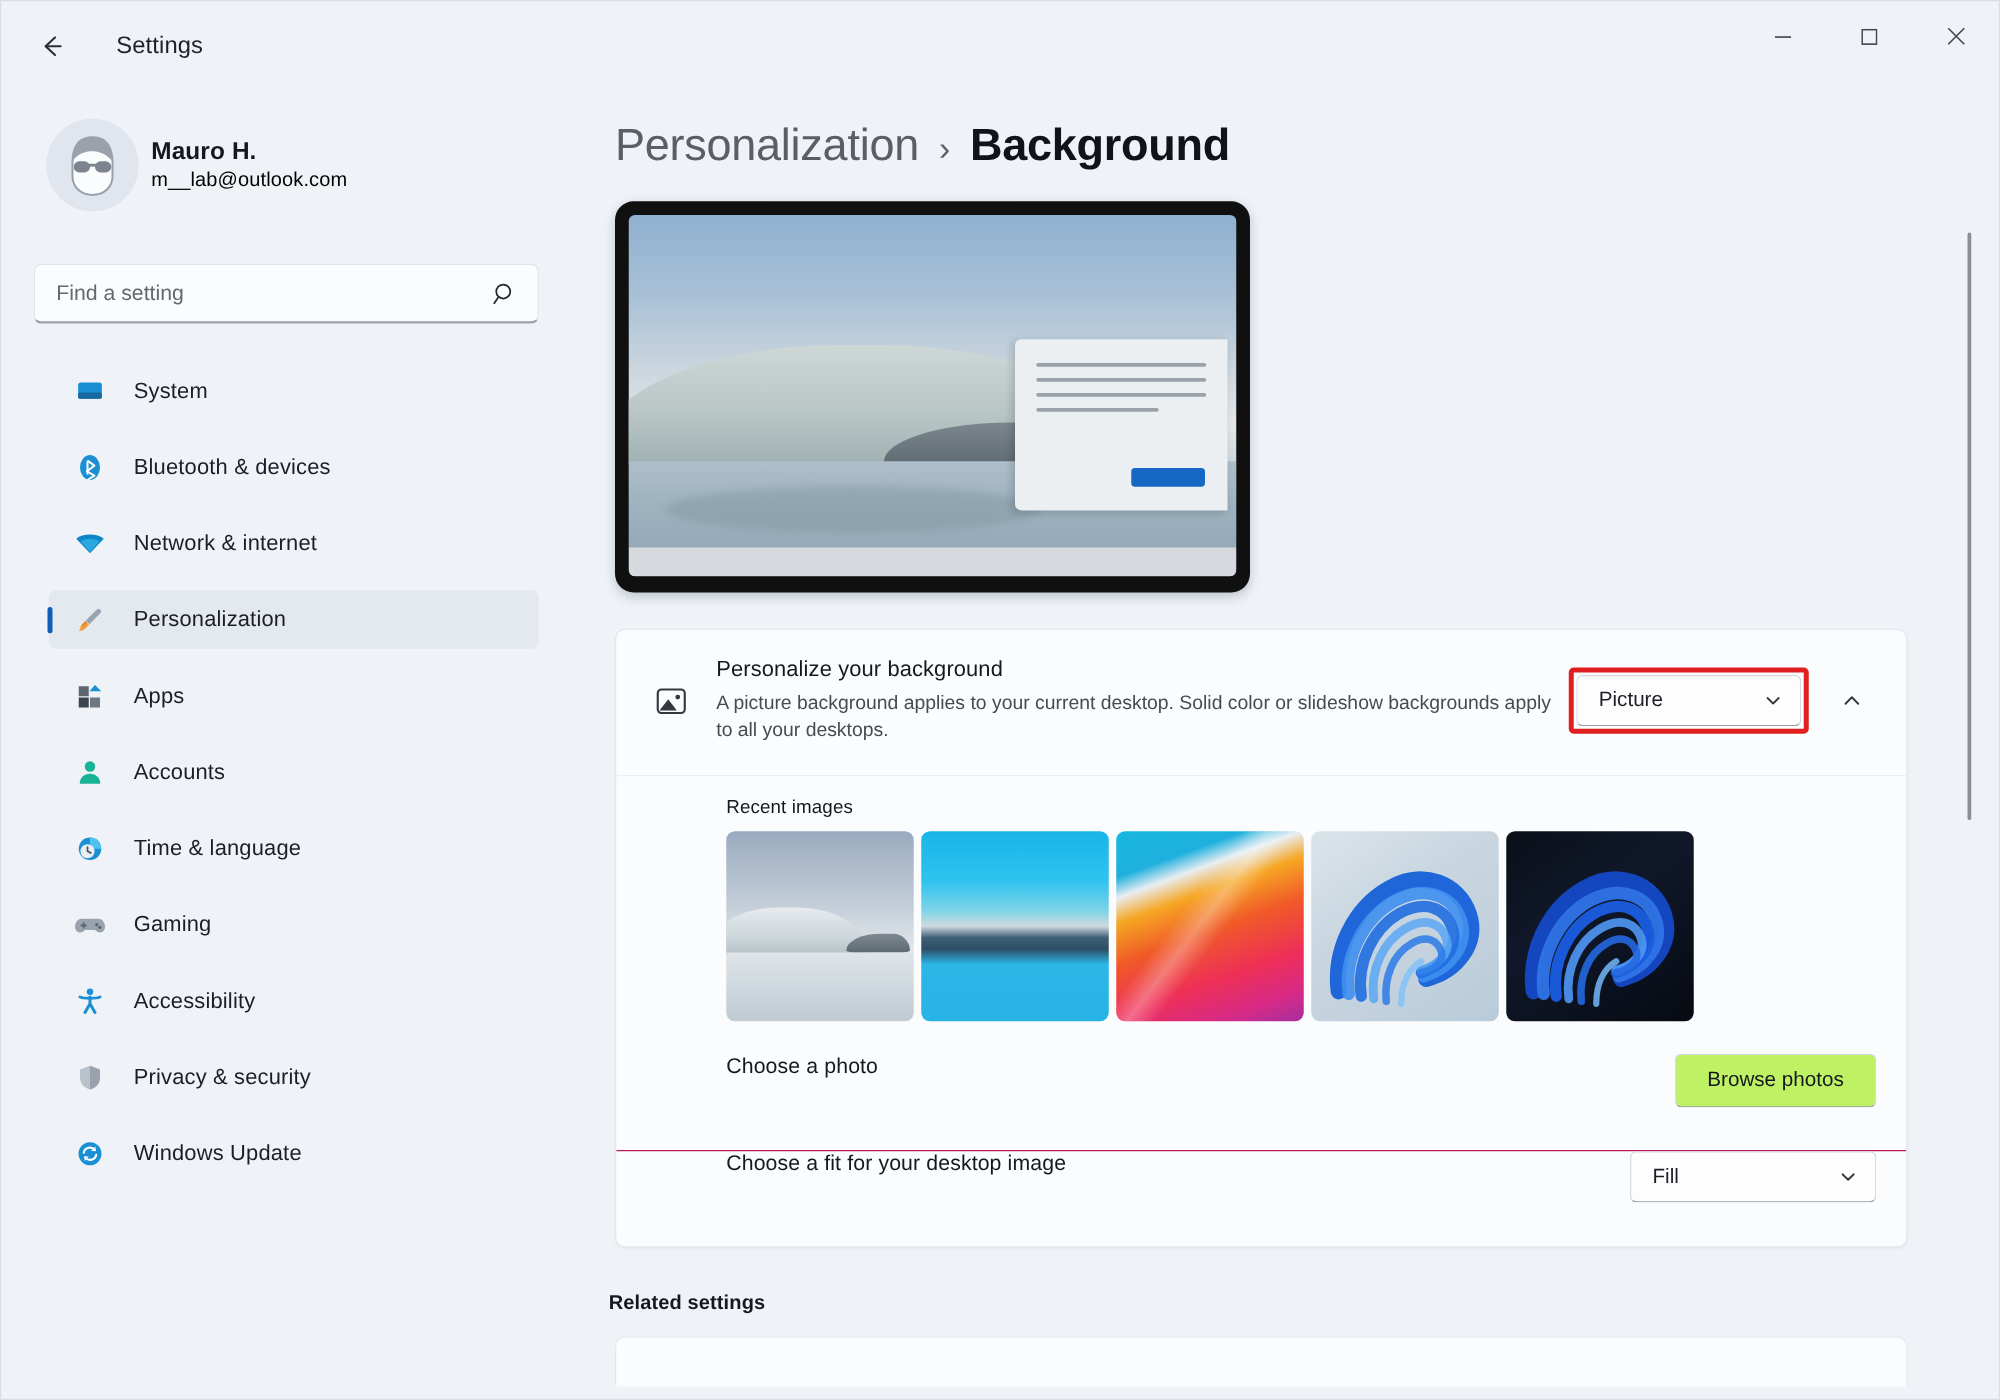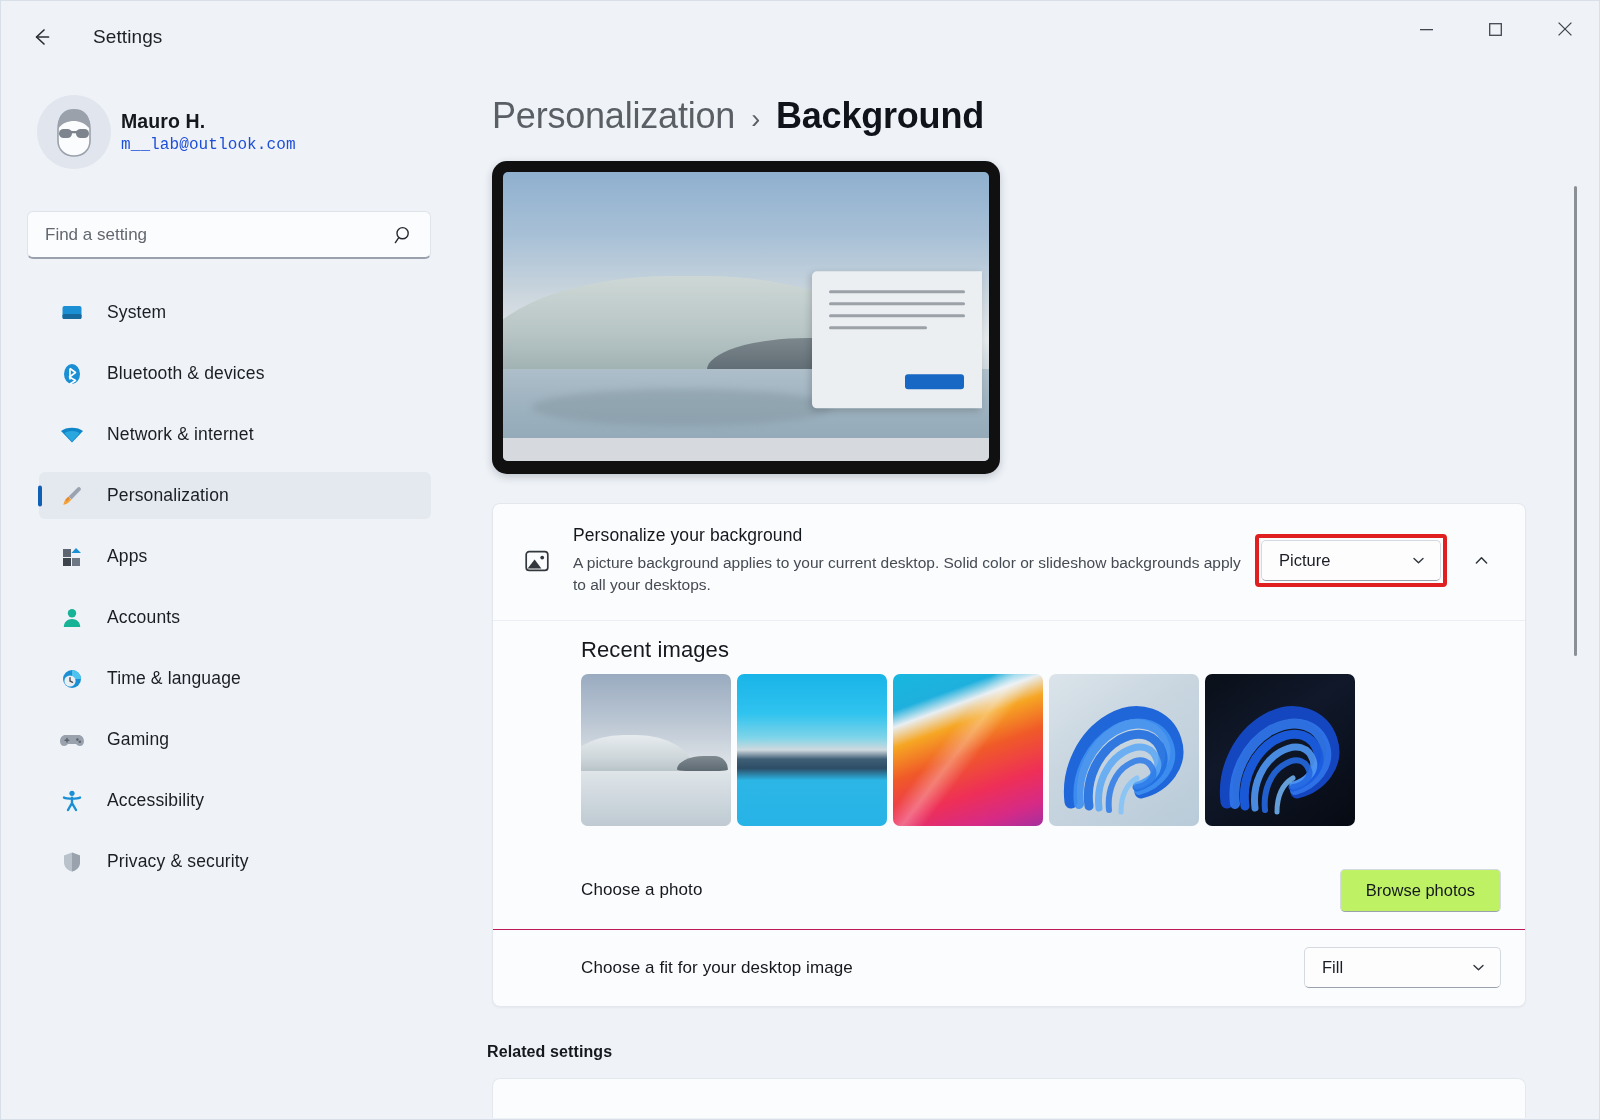--- a/index.html
+++ b/index.html
@@ -77,24 +77,23 @@
   }
   .profile-text { margin-left: 10px; }
   .profile-name {
     font-size: 19.5px;
     font-weight: bold;
     color: #15181d;
     letter-spacing: .1px;
   }
   .profile-mail {
     font-size: 16px;
-    color: #1d4ed8;
+    color: #000000;
     margin-top: 3px;
     letter-spacing: .1px;
-    font-family: Liberation Mono, monospace;
   }
 
   .searchbox {
     margin: 42px 36px 0 26px;
     height: 48px;
     background: #fbfcfe;
     border: 1px solid #dfe3ea;
     border-bottom: 2px solid #9aa1ad;
     border-radius: 6px;
     display: flex;
@@ -253,21 +252,20 @@
   .card {
     margin: 29px 73px 0 25px;
     background: #fbfcfd;
     border: 1px solid #e4e8ee;
     border-radius: 8px;
     box-shadow: 0 1px 2px rgba(30,40,60,.05);
     overflow: hidden;
   }
   .card-row {
     display: flex;
-    align-items: center;
     padding: 0 24px;
     min-height: 77px;
   }
   .card-row + .card-row { border-top: 1px solid #be185d; }
 
   .row-personalize { align-items: center; padding: 21px 24px 23px 24px; }
   .row-icon {
     width: 40px; height: 40px;
     display: flex; align-items: center; justify-content: center;
     color: #33383f;
@@ -317,21 +315,21 @@
     color: #31363d;
     flex: 0 0 auto;
   }
 
   
   .recent {
     padding: 16px 24px 26px 24px;
     border-top: 1px solid #ebeef2;
   }
   .recent-title {
-    font-size: 22px;
+    font-size: 15px;
     color: #15181d;
     padding-left: 64px;
     margin-bottom: 11px;
     letter-spacing: .1px;
   }
   .thumbs {
     display: flex;
     gap: 6px;
     padding-left: 64px;
   }
@@ -610,20 +608,32 @@
           <svg width="24" height="24" viewBox="0 0 24 24">
             <path d="M12 2.6 L20 5.6 V12 C20 17 16.6 20.4 12 21.6 C7.4 20.4 4 17 4 12 V5.6 Z" fill="#b9c1ca"></path>
             <path d="M12 2.6 L20 5.6 V12 C20 17 16.6 20.4 12 21.6 Z" fill="#9aa3ad"></path>
           </svg>
         </span>
         <span class="nav-label">Privacy &amp; security</span>
       </div>
 
       <div class="nav-gap"></div>
 
+      <div class="nav-item">
+        <span class="nav-icon">
+          <svg width="24" height="24" viewBox="0 0 24 24">
+            <circle cx="12" cy="12" r="9.2" fill="#1b8fd4"></circle>
+            <path d="M7 11.2 A5 5 0 0 1 16 9.2" stroke="#fff" stroke-width="1.7" fill="none" stroke-linecap="round"></path>
+            <path d="M17 12.8 A5 5 0 0 1 8 14.8" stroke="#fff" stroke-width="1.7" fill="none" stroke-linecap="round"></path>
+            <path d="M16.4 6.2 L16.4 9.8 L12.9 9.8 Z" fill="#fff"></path>
+            <path d="M7.6 17.8 L7.6 14.2 L11.1 14.2 Z" fill="#fff"></path>
+          </svg>
+        </span>
+        <span class="nav-label">Windows Update</span>
+      </div>
 
     </div>
   </div>
 
   <div class="content">
 
     <div class="breadcrumb">
       <span class="crumb-parent">Personalization</span>
       <span class="crumb-sep">›</span>
       <span class="crumb-current">Background</span>

